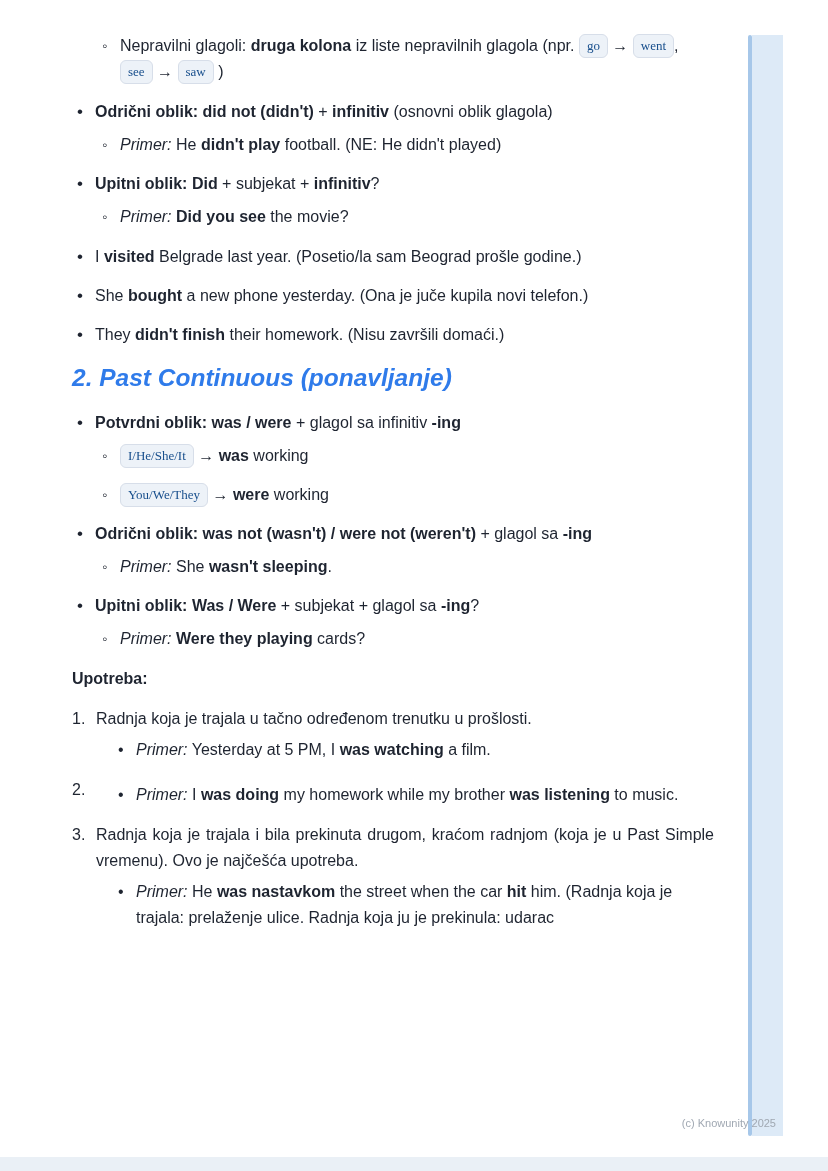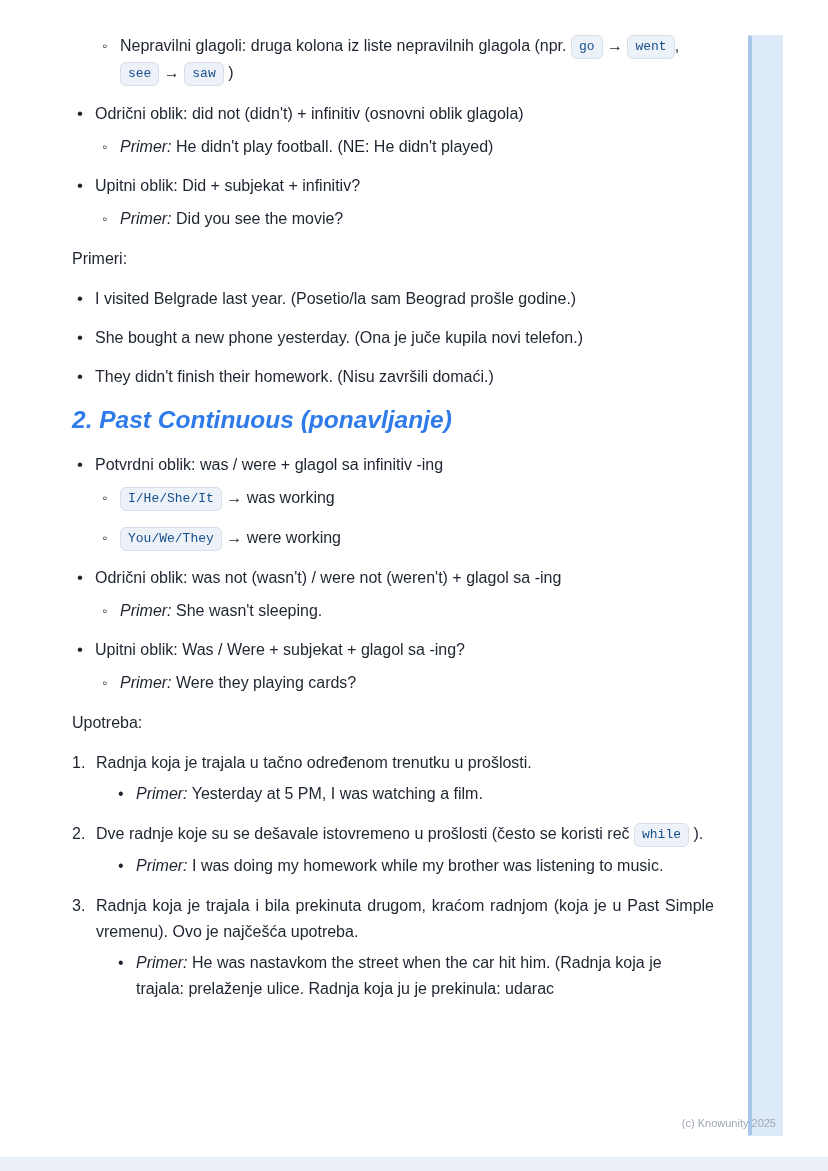--- a/index.html
+++ b/index.html
@@ -7,25 +7,25 @@
   body { font-family:"Liberation Sans", sans-serif; }
   .page { position:relative; width:828px; height:1171px; background:#fff; overflow:hidden; color:var(--body-text,#1e2430); }
 
   .doc { position:absolute; left:72px; top:33px; width:642px; font-size:16px; line-height:26px; }
 
   .block { margin-bottom:14px; }
   h2.block { color:var(--heading-accent,#2f7bea); font-size:24.5px; line-height:31px; font-weight:700; margin-top:10px; margin-bottom:17px;font-style:italic; }
   .para { }
   .p-justify { text-align:justify; }
 
-  .b { font-weight:400;margin-top:15px; }
+  .b { font-weight:700;margin-top:15px; }
   .i { font-style:italic;text-align:right; }
 
   .code {
-    font-family:Liberation Mono, monospace;
+    font-family:Liberation Serif, serif;
     font-size:13px; line-height:18px;
     color:var(--code-text,#174e8c);
     background:var(--code-bg,#edf2f8);
     border:1px solid var(--code-border,#d7dee9);
     border-radius:6px;
     padding:2px 7px;
     white-space:nowrap;
     display:inline-block;
     position:relative; top:-1px;
   }
@@ -72,21 +72,20 @@
         </div>
         <div class="li lvl1 gap">
           <span class="marker">•</span>
           <span class="txt"><span class="b">Upitni oblik: Did</span><span> + subjekat + </span><span class="b">infinitiv</span><span>?</span></span>
         </div>
         <div class="li lvl2">
           <span class="marker">◦</span>
           <span class="txt"><span class="i">Primer:</span><span> </span><span class="b">Did you see</span><span> the movie?</span></span>
         </div>
       </div>
-      <p class="block para"><span class="b">Primeri:</span></p>
       <div class="block list">
         <div class="li lvl1">
           <span class="marker">•</span>
           <span class="txt"><span>I </span><span class="b">visited</span><span> Belgrade last year. (Posetio/la sam Beograd prošle godine.)</span></span>
         </div>
         <div class="li lvl1 gap">
           <span class="marker">•</span>
           <span class="txt"><span>She </span><span class="b">bought</span><span> a new phone yesterday. (Ona je juče kupila novi telefon.)</span></span>
         </div>
         <div class="li lvl1 gap">
@@ -133,21 +132,20 @@
             <div class="txt"><span>Radnja koja je trajala u tačno određenom trenutku u prošlosti.</span></div>
             <div class="li sub">
               <span class="marker">•</span>
               <span class="txt"><span class="i">Primer:</span><span> Yesterday at 5 PM, I </span><span class="b">was watching</span><span> a film.</span></span>
             </div>
           </div>
         </div>
         <div class="oli">
           <span class="num">2.</span>
           <div class="ocol">
-            <div class="txt"><span>Dve radnje koje su se dešavale istovremeno u prošlosti (često se koristi reč </span><span class="code">while</span><span> ).</span></div>
             <div class="li sub">
               <span class="marker">•</span>
               <span class="txt"><span class="i">Primer:</span><span> I </span><span class="b">was doing</span><span> my homework while my brother </span><span class="b">was listening</span><span> to music.</span></span>
             </div>
           </div>
         </div>
         <div class="oli">
           <span class="num">3.</span>
           <div class="ocol">
             <div class="txt p-justify"><span>Radnja koja je trajala i bila prekinuta drugom, kraćom radnjom (koja je u Past Simple vremenu). Ovo je najčešća upotreba.</span></div>

